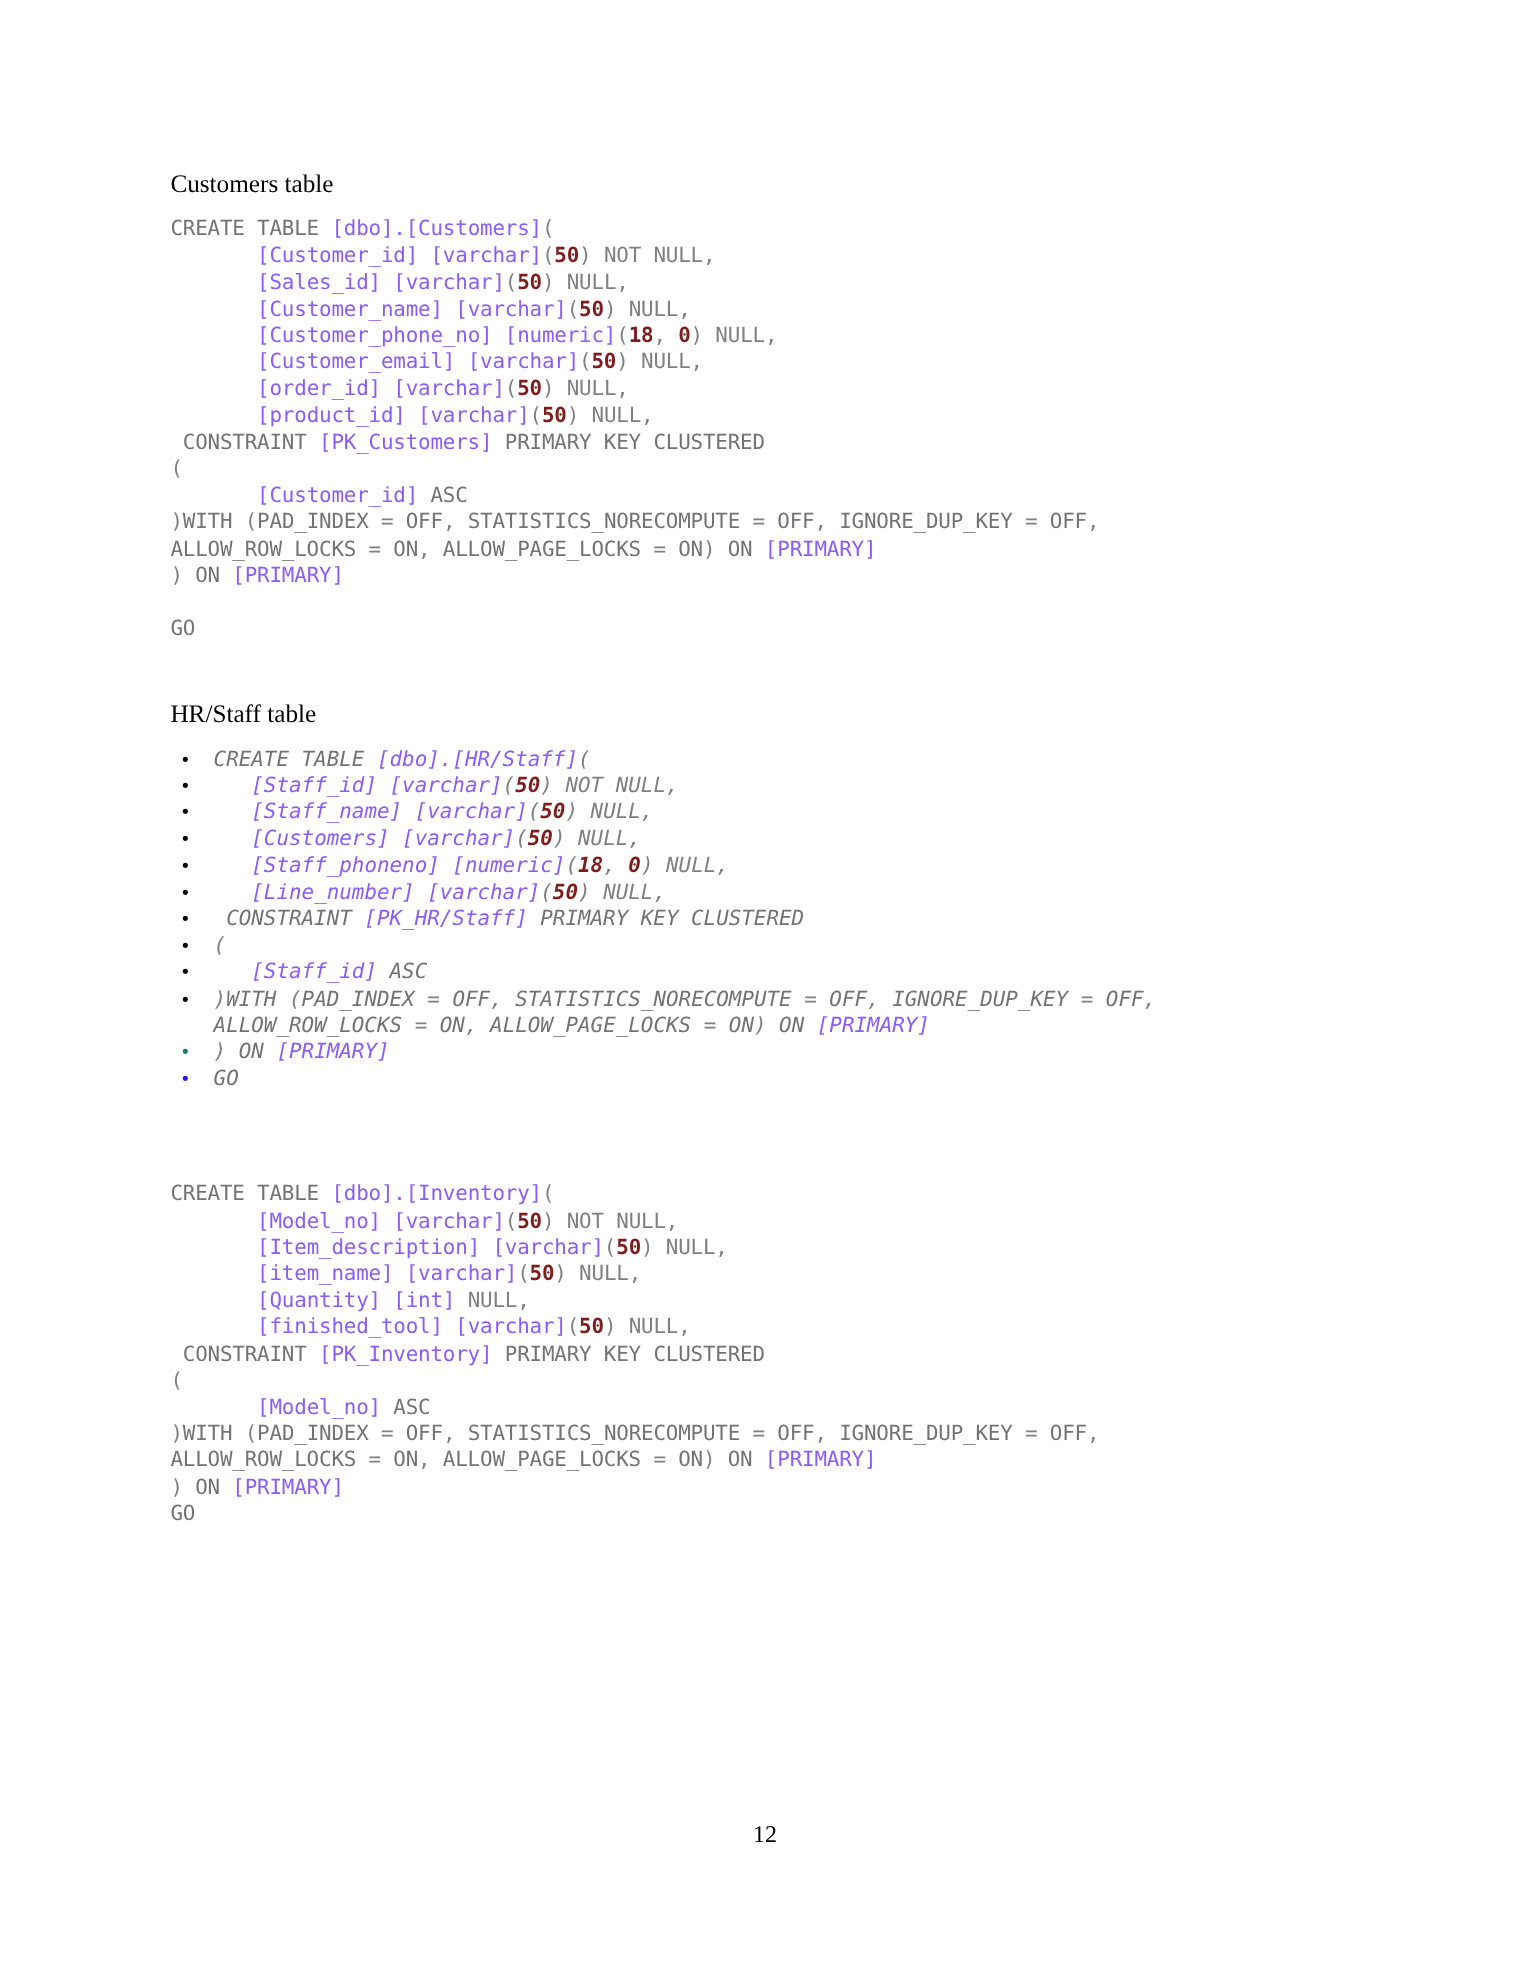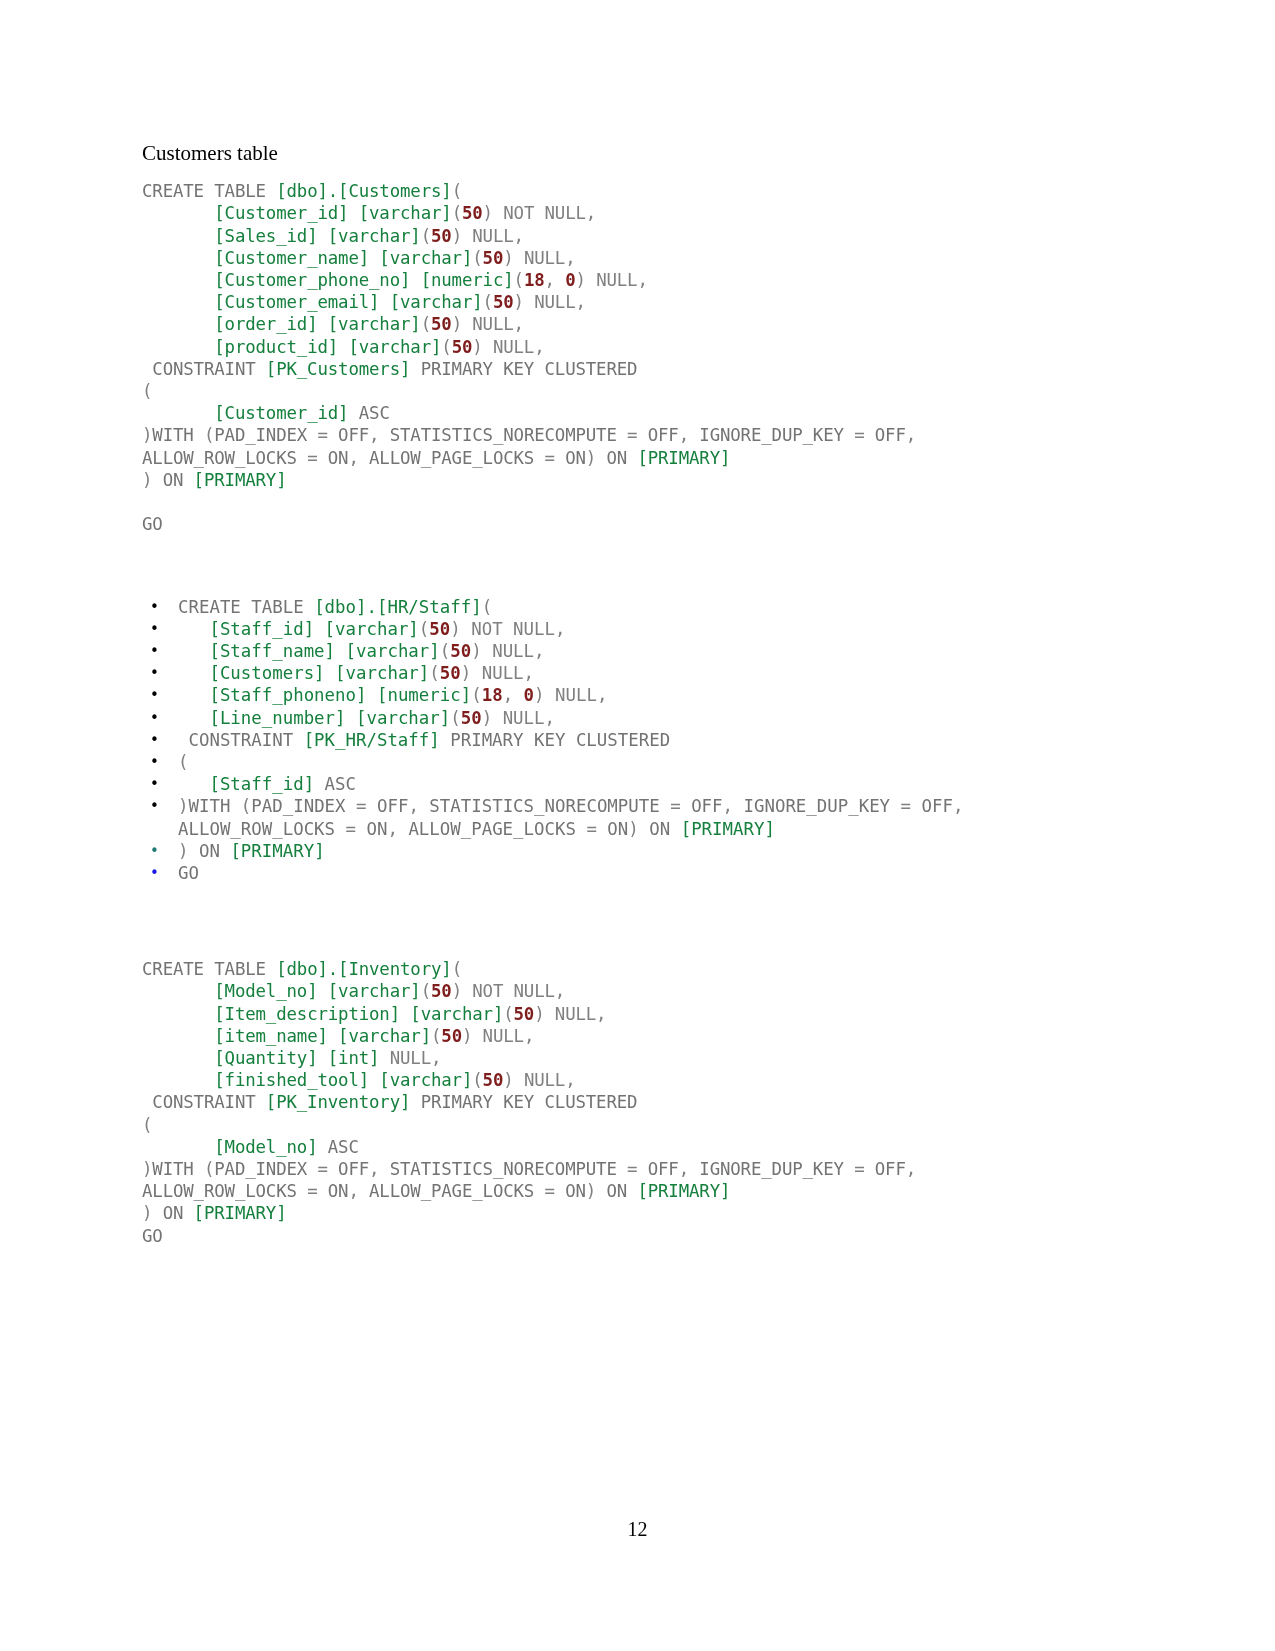--- a/index.html
+++ b/index.html
@@ -48,21 +48,21 @@
     margin: 0;
     padding: 0;
     letter-spacing: -0.15px;
   }
   .code-line {
     white-space: pre;
     min-height: 22.2px;
   }
   
   .kw   { color: #737373; }          
-  .id   { color: #15803d; }          
+  .id   { color: #8b5cf6; }          
   .pl   { color: #808080; }          
   .num  { color: #7f1d1d; font-weight: bold; }
   .op   { color: #808080; }
 
   
   ul.code-list {
     list-style: none;
     margin: 0;
     padding: 0;
   }
@@ -81,20 +81,21 @@
     top: 0;
     width: 17px;
     text-align: left;
     font-family: "DejaVu Sans", sans-serif;
     font-size: 15px;
     line-height: 22.2px;
   }
   ul.code-list li .wrap-line {
     display: block;
     white-space: pre;
+    font-style: italic;
   }
   .bullet-black { color: #000000; }
   .bullet-blue  { color: #1a1ae6; }
   .bullet-teal  { color: #1f7a73; }
 
   .page-number {
     position: absolute;
     left: 0;
     top: 1518px;
     width: 1275px;
@@ -109,20 +110,21 @@
 
 <div class="page">
   <div class="content">
 
     <h2 class="section-title">Customers table</h2>
     <div class="spacer-sm"></div>
     <div class="code-block" id="code-customers"><div class="code-line"><span class="kw">CREATE TABLE </span><span class="id">[dbo].[Customers]</span><span class="op">(</span></div><div class="code-line"><span class="pl">       </span><span class="id">[Customer_id] [varchar]</span><span class="op">(</span><span class="num">50</span><span class="op">)</span><span class="pl"> NOT NULL,</span></div><div class="code-line"><span class="pl">       </span><span class="id">[Sales_id] [varchar]</span><span class="op">(</span><span class="num">50</span><span class="op">)</span><span class="pl"> NULL,</span></div><div class="code-line"><span class="pl">       </span><span class="id">[Customer_name] [varchar]</span><span class="op">(</span><span class="num">50</span><span class="op">)</span><span class="pl"> NULL,</span></div><div class="code-line"><span class="pl">       </span><span class="id">[Customer_phone_no] [numeric]</span><span class="op">(</span><span class="num">18</span><span class="op">, </span><span class="num">0</span><span class="op">)</span><span class="pl"> NULL,</span></div><div class="code-line"><span class="pl">       </span><span class="id">[Customer_email] [varchar]</span><span class="op">(</span><span class="num">50</span><span class="op">)</span><span class="pl"> NULL,</span></div><div class="code-line"><span class="pl">       </span><span class="id">[order_id] [varchar]</span><span class="op">(</span><span class="num">50</span><span class="op">)</span><span class="pl"> NULL,</span></div><div class="code-line"><span class="pl">       </span><span class="id">[product_id] [varchar]</span><span class="op">(</span><span class="num">50</span><span class="op">)</span><span class="pl"> NULL,</span></div><div class="code-line"><span class="kw"> CONSTRAINT </span><span class="id">[PK_Customers]</span><span class="kw"> PRIMARY KEY CLUSTERED</span></div><div class="code-line"><span class="op">(</span></div><div class="code-line"><span class="pl">       </span><span class="id">[Customer_id]</span><span class="kw"> ASC</span></div><div class="code-line"><span class="op">)</span><span class="kw">WITH </span><span class="op">(</span><span class="kw">PAD_INDEX </span><span class="op">= </span><span class="kw">OFF</span><span class="op">, </span><span class="kw">STATISTICS_NORECOMPUTE </span><span class="op">= </span><span class="kw">OFF</span><span class="op">, </span><span class="kw">IGNORE_DUP_KEY </span><span class="op">= </span><span class="kw">OFF</span><span class="op">,</span></div><div class="code-line"><span class="kw">ALLOW_ROW_LOCKS </span><span class="op">= </span><span class="kw">ON</span><span class="op">, </span><span class="kw">ALLOW_PAGE_LOCKS </span><span class="op">= </span><span class="kw">ON</span><span class="op">)</span><span class="kw"> ON </span><span class="id">[PRIMARY]</span></div><div class="code-line"><span class="op">)</span><span class="kw"> ON </span><span class="id">[PRIMARY]</span></div><div class="code-line"><span class="pl"> </span></div><div class="code-line"><span class="kw">GO</span></div></div>
 
     <div class="spacer-lg"></div>
 
+    <h2 class="section-title">HR/Staff table</h2>
     <div class="spacer-sm"></div>
     <ul class="code-list" id="code-hrstaff">
         <li><span class="bullet bullet-black">•</span><span class="wrap-line"><span class="kw">CREATE TABLE </span><span class="id">[dbo].[HR/Staff]</span><span class="op">(</span></span></li>
         <li><span class="bullet bullet-black">•</span><span class="wrap-line"><span class="pl">   </span><span class="id">[Staff_id] [varchar]</span><span class="op">(</span><span class="num">50</span><span class="op">)</span><span class="pl"> NOT NULL,</span></span></li>
         <li><span class="bullet bullet-black">•</span><span class="wrap-line"><span class="pl">   </span><span class="id">[Staff_name] [varchar]</span><span class="op">(</span><span class="num">50</span><span class="op">)</span><span class="pl"> NULL,</span></span></li>
         <li><span class="bullet bullet-black">•</span><span class="wrap-line"><span class="pl">   </span><span class="id">[Customers] [varchar]</span><span class="op">(</span><span class="num">50</span><span class="op">)</span><span class="pl"> NULL,</span></span></li>
         <li><span class="bullet bullet-black">•</span><span class="wrap-line"><span class="pl">   </span><span class="id">[Staff_phoneno] [numeric]</span><span class="op">(</span><span class="num">18</span><span class="op">, </span><span class="num">0</span><span class="op">)</span><span class="pl"> NULL,</span></span></li>
         <li><span class="bullet bullet-black">•</span><span class="wrap-line"><span class="pl">   </span><span class="id">[Line_number] [varchar]</span><span class="op">(</span><span class="num">50</span><span class="op">)</span><span class="pl"> NULL,</span></span></li>
         <li><span class="bullet bullet-black">•</span><span class="wrap-line"><span class="kw"> CONSTRAINT </span><span class="id">[PK_HR/Staff]</span><span class="kw"> PRIMARY KEY CLUSTERED</span></span></li>
         <li><span class="bullet bullet-black">•</span><span class="wrap-line"><span class="op">(</span></span></li>

